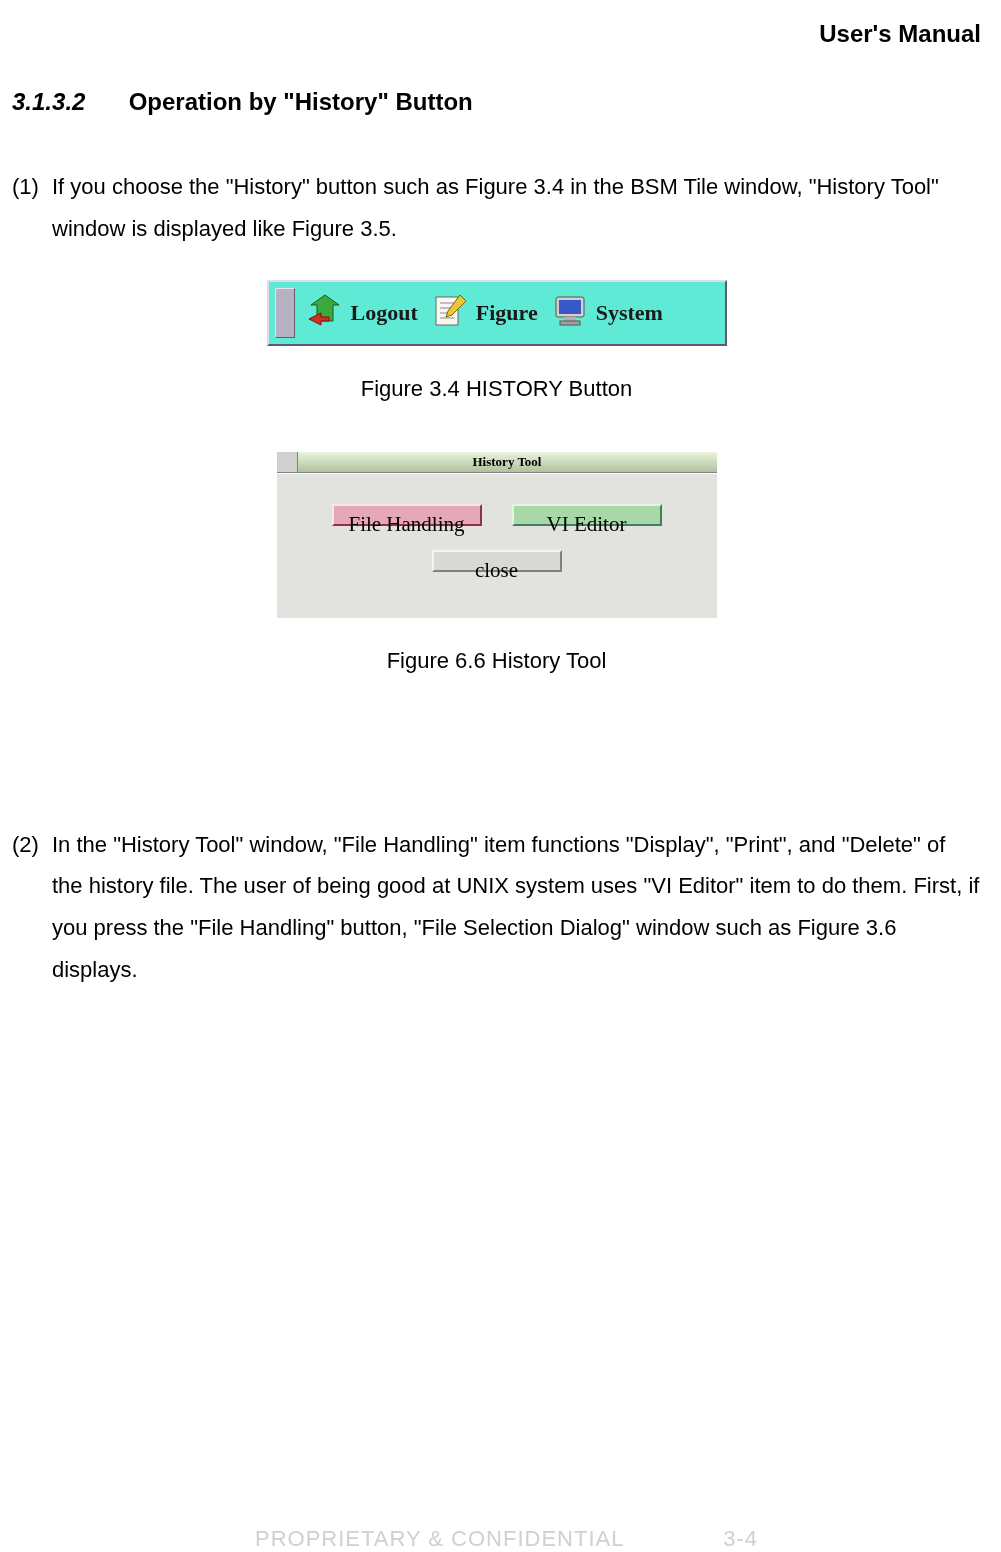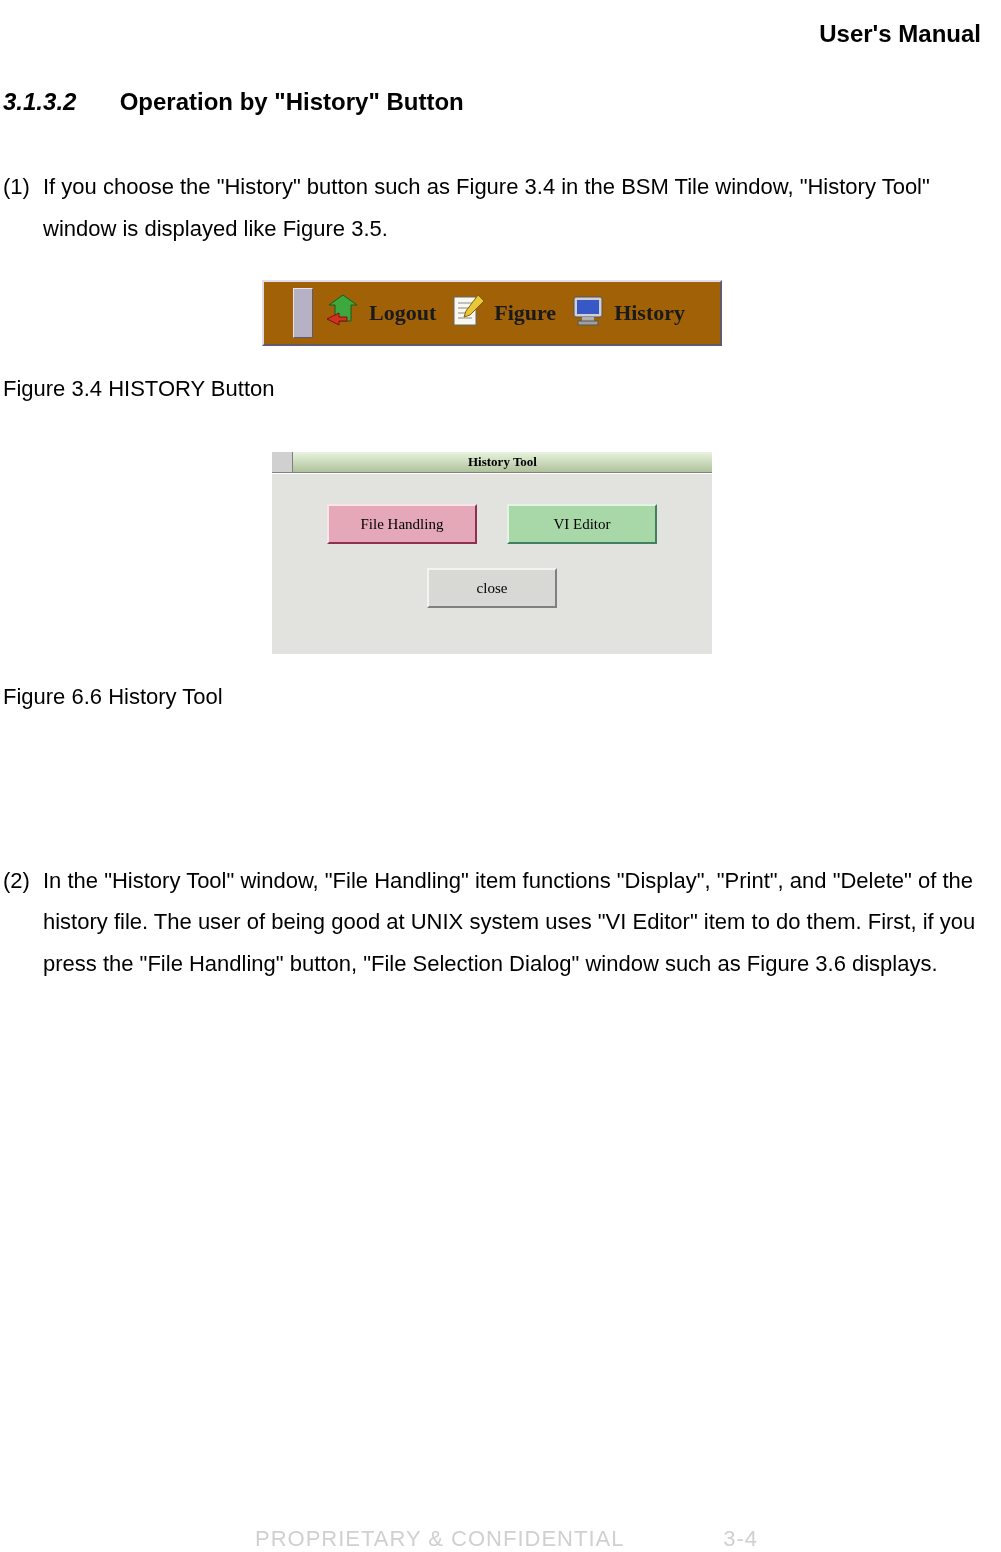--- a/index.html
+++ b/index.html
@@ -3,21 +3,21 @@
 <meta charset="utf-8">
 <style>
   body {
     margin: 0;
     padding: 0;
     font-family: Arial, Helvetica, sans-serif;
     background: #fff;
     width: 1001px;
   }
   .page {
-    padding: 20px 20px 40px 3px;
+    padding: 20px 20px 40px 12px;
     box-sizing: border-box;
     min-height: 1552px;
     position: relative;
   }
   .header-right {
     text-align: right;
     font-weight: bold;
     font-size: 24px;
     margin-bottom: 40px;
   }
@@ -38,38 +38,37 @@
     margin-bottom: 30px;
   }
   .list-item .marker {
     width: 40px;
     flex: none;
   }
   .list-item .txt {
     flex: 1;
   }
   .caption {
-    text-align: left;
+    text-align: center;
     font-size: 22px;
     margin: 30px 0 50px 0;
   }
   
   .toolbar-figure {
     width: 460px;
     margin: 12px auto 10px auto;
-    background: #a16207;
+    background: #5eead4;
     padding: 6px;
     display: flex;
     align-items: center;
     box-sizing: border-box;
     border-top: 2px solid #e0dce8;
     border-left: 2px solid #e0dce8;
     border-bottom: 2px solid #605a70;
     border-right: 2px solid #605a70;
-    justify-content: center;
   }
   .toolbar-figure .scroll-box {
     width: 18px;
     height: 48px;
     background: #b6b2c3;
     border: 1px solid #605a70;
     border-top-color: #e6e2ee;
     border-left-color: #e6e2ee;
     margin-right: 4px;
   }
@@ -121,23 +120,23 @@
     border-top: 1px solid #fff;
   }
   .tool-row {
     display: flex;
     justify-content: center;
     gap: 30px;
     margin-bottom: 24px;
   }
   .tool-btn {
     width: 150px;
-    height: 40px;
+    height: 22px;
     font-family: Georgia, serif;
-    font-size: 15px;
+    font-size: 21px;
     text-align: center;
     line-height: 36px;
     border-top: 2px solid rgba(255,255,255,0.7);
     border-left: 2px solid rgba(255,255,255,0.7);
     border-bottom: 2px solid #806080;
     border-right: 2px solid #806080;
     box-sizing: border-box;
   }
   .tool-btn.pink {
     background: #e5a8b8;
@@ -212,21 +211,21 @@
     </div>
     <div class="toolbar-item">
       <span class="icon">
         <svg width="40" height="40" viewBox="0 0 40 40">
           <rect x="6" y="6" width="28" height="20" rx="2" fill="#d0d0d0" stroke="#555"></rect>
           <rect x="9" y="9" width="22" height="14" fill="#3858c8"></rect>
           <rect x="14" y="26" width="12" height="4" fill="#b0b0b0"></rect>
           <rect x="10" y="30" width="20" height="4" fill="#a0a0a0" stroke="#555"></rect>
         </svg>
       </span>
-      <span class="toolbar-label">History</span>
+      <span class="toolbar-label">System</span>
     </div>
   </div>
   <div class="caption">Figure 3.4 HISTORY Button</div>
 
   <div class="tool-window">
     <div class="title-bar">
       <div class="corner"></div>
       <div class="title">History Tool</div>
     </div>
     <div class="tool-body">

